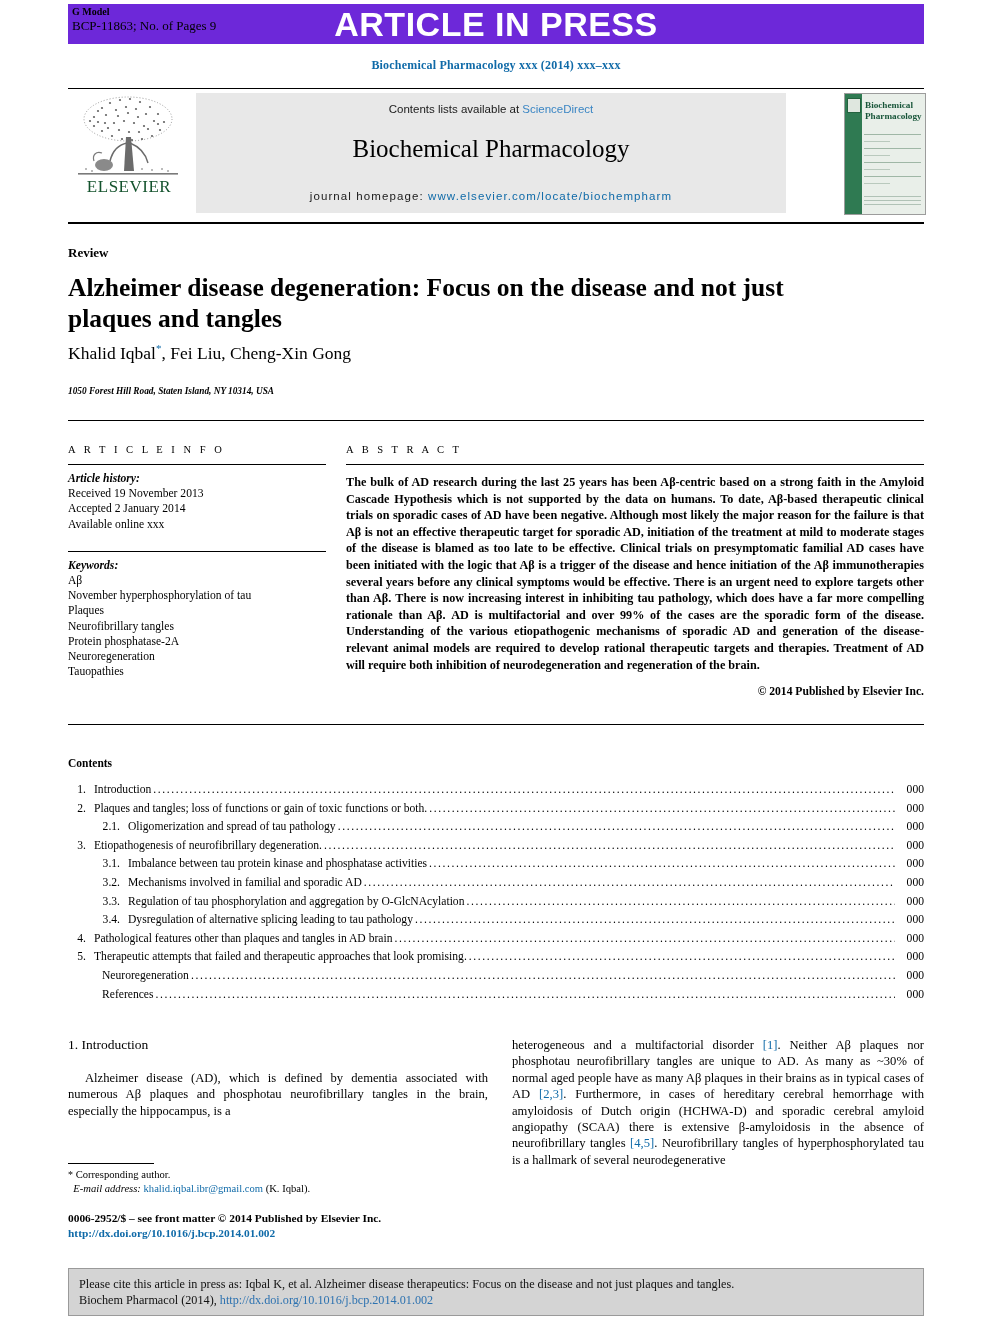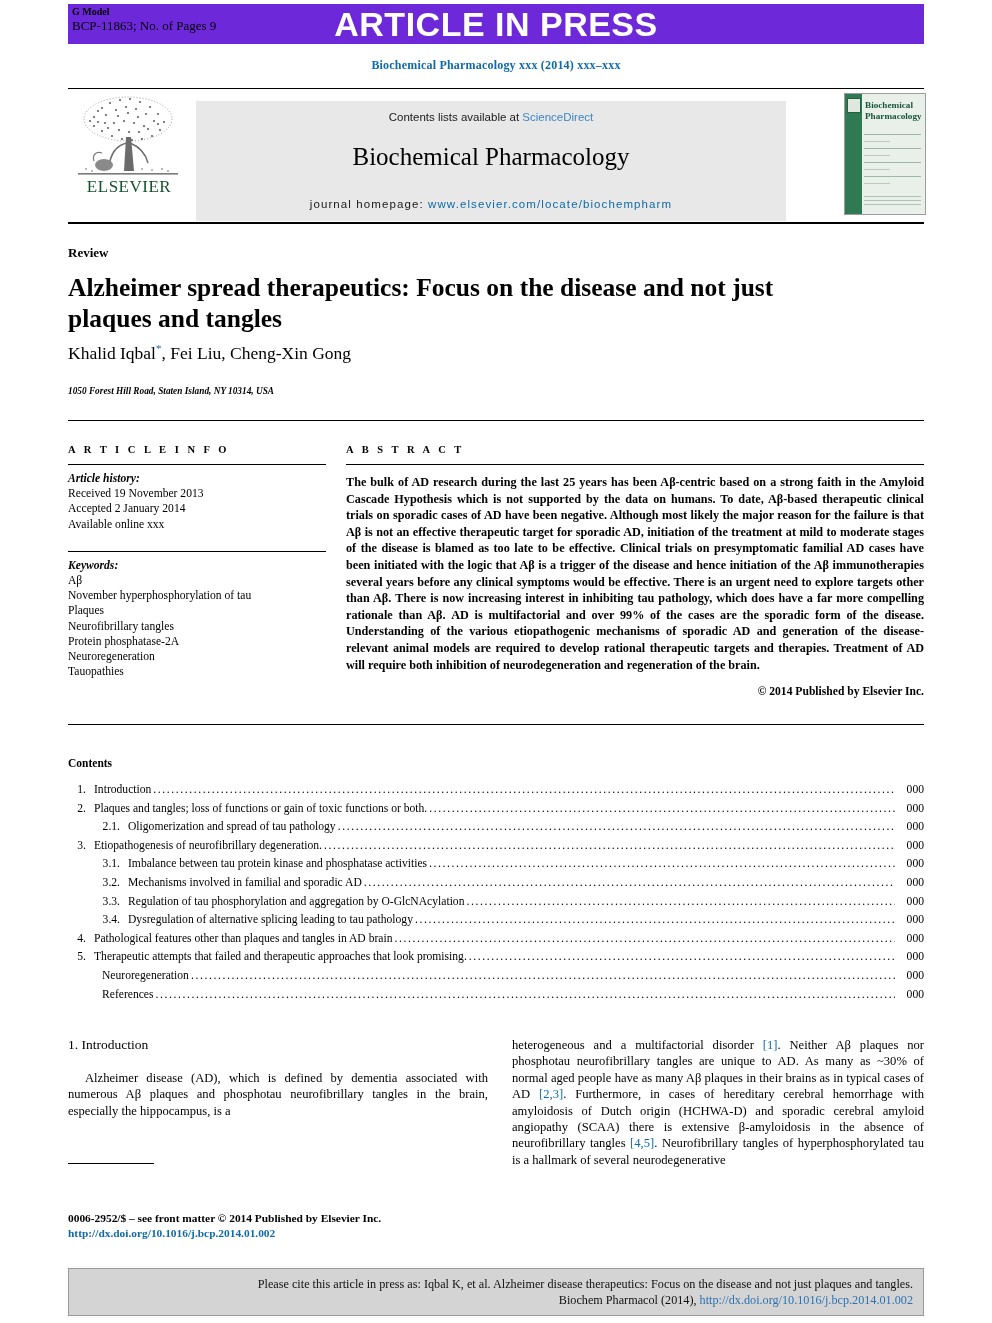--- a/index.html
+++ b/index.html
@@ -97,21 +97,21 @@
     width: 118px;
     text-align: center;
     font-family: "Liberation Serif", serif;
     font-size: 17px;
     letter-spacing: 0.5px;
     color: #14532d;
   }
   .mast-grey {
     position: absolute;
     left: 128px;
-    top: 12px;
+    top: 4px;
     width: 590px;
     height: 120px;
     background: #e8e8e8;
   }
   .contents-avail {
     position: absolute;
     left: 0; right: 0;
     top: 10px;
     text-align: center;
     font-family: "Liberation Sans", sans-serif;
@@ -213,21 +213,21 @@
     width: 258px;
   }
   .col-abs {
     position: absolute;
     left: 346px;
     top: 444px;
     width: 578px;
   }
   .sec-caps {
     font-family: "Liberation Serif", serif;
-    font-weight: bold;
+    font-weight: normal;
     font-size: 10.5px;
     letter-spacing: 3px;
   }
   .hr-blk {
     border-top: 1.6px solid #000;
     margin-top: 9px;
   }
   .info-block {
     font-family: "Liberation Serif", serif;
     font-size: 11.6px;
@@ -381,21 +381,20 @@
     background: #d4d4d4;
     box-sizing: border-box;
     border: 1px solid #9a9a9a;
     padding: 7px 10px 0 10px;
   }
   .cite-box .txt {
     font-family: "Liberation Serif", serif;
     font-size: 12.2px;
     line-height: 16.4px;
     color: #111;
-    text-align: right;
   }
   .cite-box a { color: #2d72b0; text-decoration: none; }
 
   
   .ct-left { position:absolute; left:0; top:0; width:17px; height:120px; background:#2f7a52; }
   .ct-body { position:absolute; left:17px; top:0; right:0; bottom:0; background:#e9efe9; }
   .ct-title { position:absolute; left:20px; top:6px; width:58px; font-family:"Liberation Serif",serif; font-weight:bold; font-size:9.2px; line-height:10.5px; color:#19563a; }
   .ct-sq { position:absolute; left:2px; top:4px; width:12px; height:13px; background:#dfe7df; border:0.5px solid #24623f;}
   .ct-lines { position:absolute; left:19px; top:40px; right:4px; }
   .ct-lines i { display:block; height:1px; background:#9fb7a6; margin-bottom:6px; }
@@ -514,21 +513,21 @@
         <i></i>
           <i></i>
           <i></i>
       </div>
     </div>
   </div>
 
   <div class="rule-heavy" style="top:222px;"></div>
 
   <div class="label-review">Review</div>
-  <div class="art-title">Alzheimer spread therapeutics: Focus on the disease and not just plaques and tangles</div>
+  <div class="art-title">Alzheimer disease degeneration: Focus on the disease and not just plaques and tangles</div>
   <div class="authors">
     <span>Khalid Iqbal</span><sup>*</sup><span>, Fei Liu, Cheng-Xin Gong</span>
   </div>
   <div class="affil">
     <br>
     <span>1050 Forest Hill Road, Staten Island, NY 10314, USA</span>
   </div>
 
   <div class="rule-thin" style="top:420px;"></div>
 
@@ -643,20 +642,27 @@
 
   <div class="col-left">
     <p class="ind">Alzheimer disease (AD), which is defined by dementia associated with numerous Aβ plaques and phosphotau neurofibrillary tangles in the brain, especially the hippocampus, is a</p>
   </div>
 
   <div class="col-right">
     <p class="ind" style="text-indent:0;"><span>heterogeneous and a multifactorial disorder </span><a class="ref" href="#">[1]</a><span>. Neither Aβ plaques nor phosphotau neurofibrillary tangles are unique to AD. As many as ~30% of normal aged people have as many Aβ plaques in their brains as in typical cases of AD </span><a class="ref" href="#">[2,3]</a><span>. Furthermore, in cases of hereditary cerebral hemorrhage with amyloidosis of Dutch origin (HCHWA-D) and sporadic cerebral amyloid angiopathy (SCAA) there is extensive β-amyloidosis in the absence of neurofibrillary tangles </span><a class="ref" href="#">[4,5]</a><span>. Neurofibrillary tangles of hyperphosphorylated tau is a hallmark of several neurodegenerative</span></p>
   </div>
 
   <div class="fn-rule"></div>
+  <div class="footnote">
+    <span class="star">*</span>
+    <span>Corresponding author.</span><br>
+    &nbsp;&nbsp;<span class="em">E-mail address:</span>
+    <a href="#">khalid.iqbal.ibr@gmail.com</a>
+    <span>(K. Iqbal).</span>
+  </div>
 
   <div class="issn">
     <span>0006-2952/$ – see front matter © 2014 Published by Elsevier Inc.</span><br>
     <a href="#">http://dx.doi.org/10.1016/j.bcp.2014.01.002</a>
   </div>
 
   <div class="cite-box">
     <div class="txt">
       <span>Please cite this article in press as: Iqbal K, et al. Alzheimer disease therapeutics: Focus on the disease and not just plaques and tangles.</span><br>
       <span>Biochem Pharmacol (2014), </span><a href="#">http://dx.doi.org/10.1016/j.bcp.2014.01.002</a>

